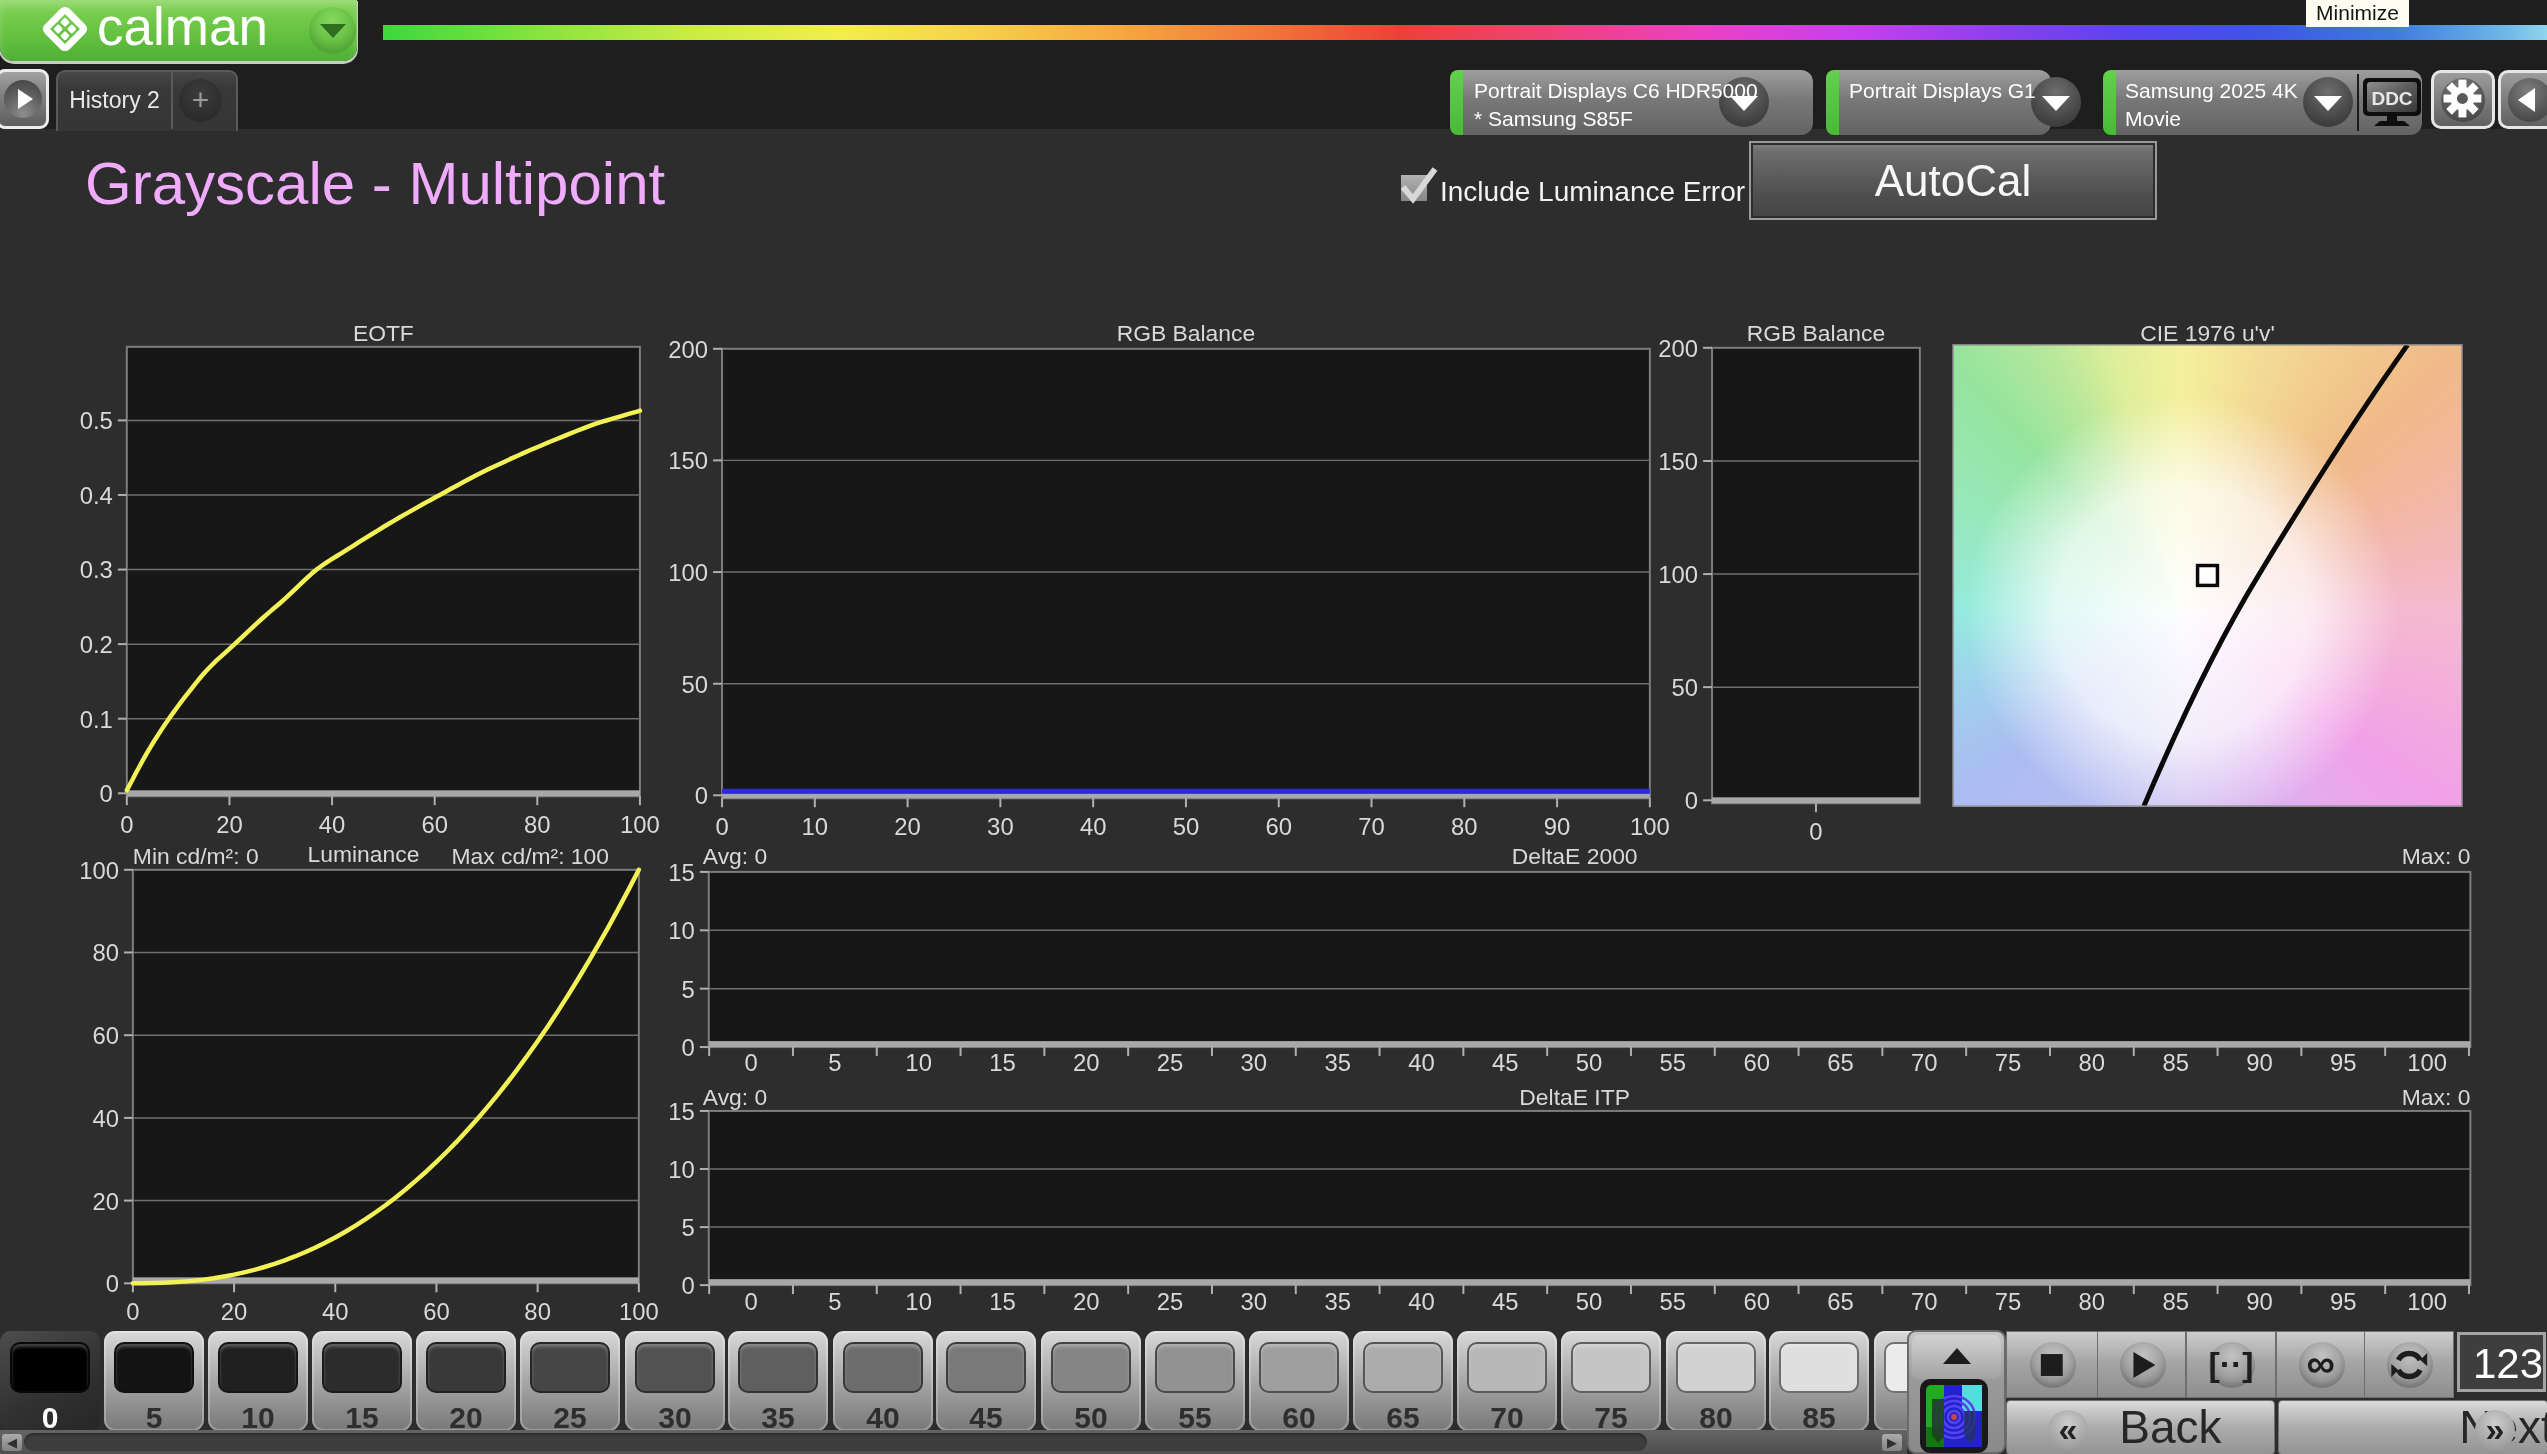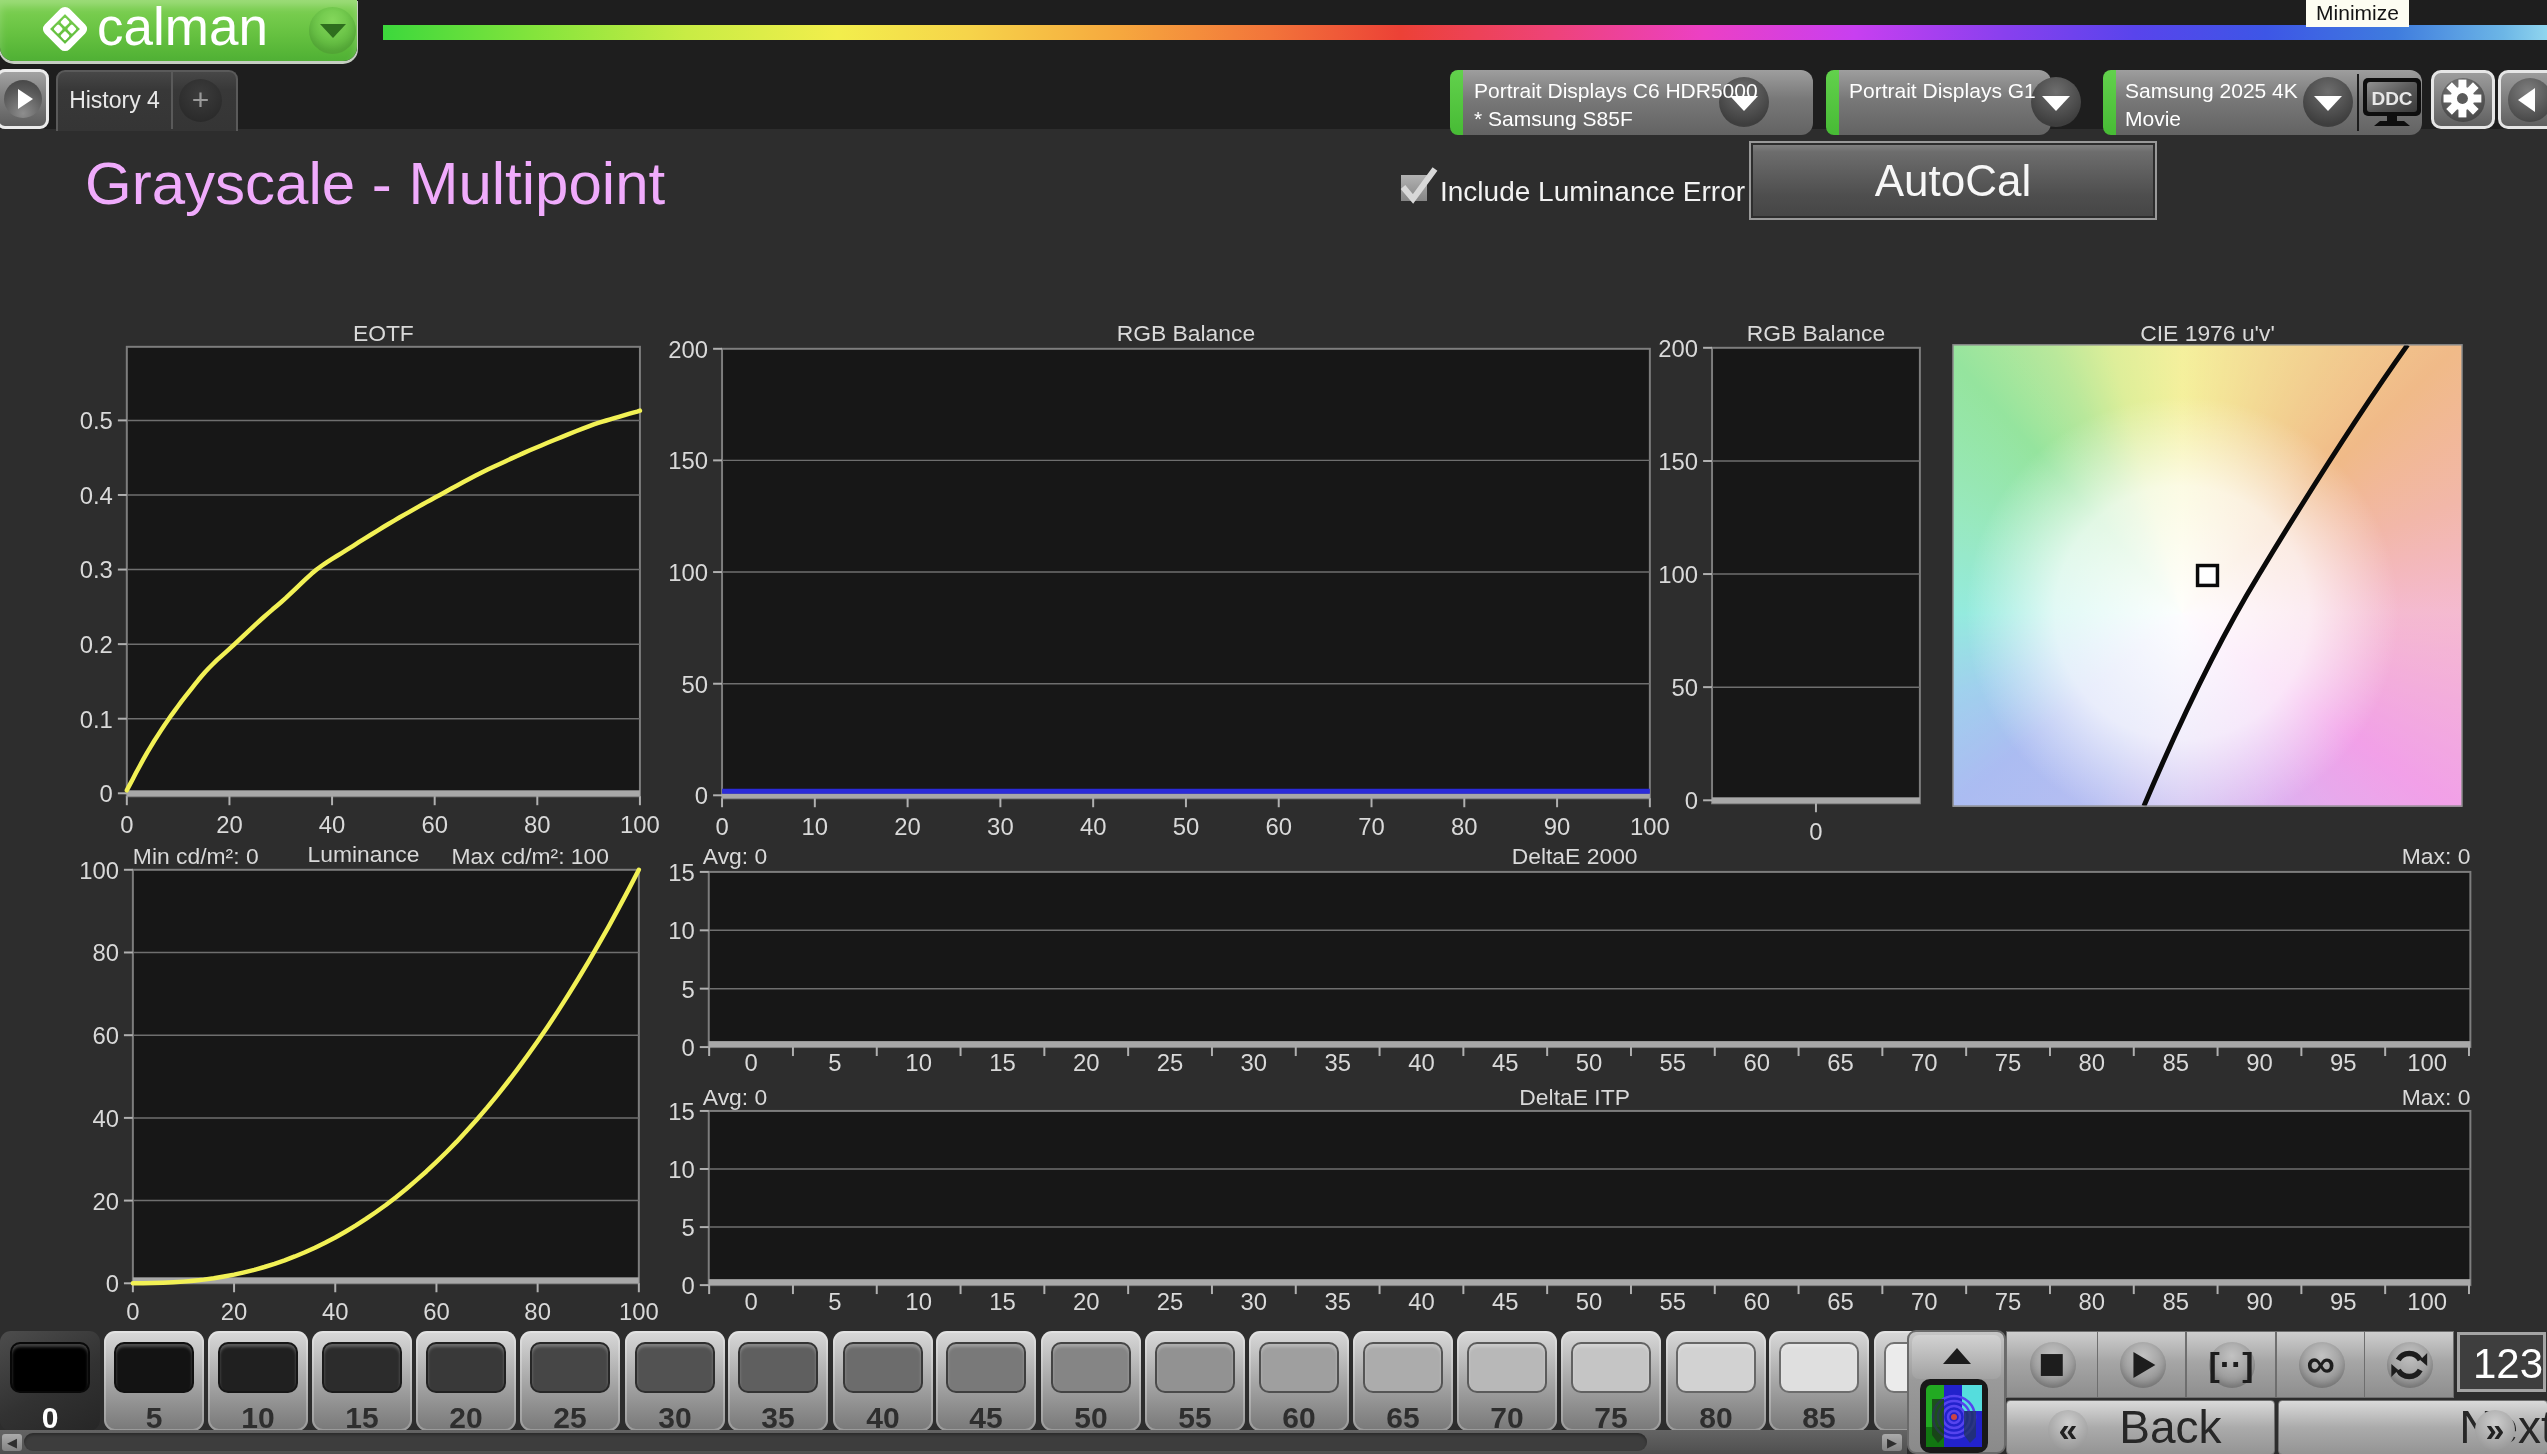--- a/index.html
+++ b/index.html
@@ -70,21 +70,21 @@
         <rect x="-8.3" y="1.3" width="7" height="7" rx="1.5" fill="#fff"></rect>
         <rect x="1.3" y="1.3" width="7" height="7" rx="1.5" fill="#fff"></rect>
       </g>
     </svg>
     <div class="abs" id="logotext">calman</div>
     <div class="abs" id="logocirc"></div>
     <div class="abs tabbtn" id="playbtn">
       <div class="abs" id="playcirc"></div>
     </div>
     <div class="abs" id="tab">
-      <div class="abs" id="tabtext">History 4</div>
+      <div class="abs" id="tabtext">History 2</div>
       <div class="abs" id="tabdiv"></div>
       <div class="abs" id="plus">+</div>
     </div>
     <div class="abs dd" id="dd1">
       <div class="abs ddgreen"></div>
       <div class="ddcirc" style="left:269px"></div>
       <div class="ddtext" style="left:24px;top:9px">Portrait Displays C6 HDR5000</div>
       <div class="ddtext" style="left:24px;top:37px">* Samsung S85F</div>
     </div>
     <div class="abs dd" id="dd2">

